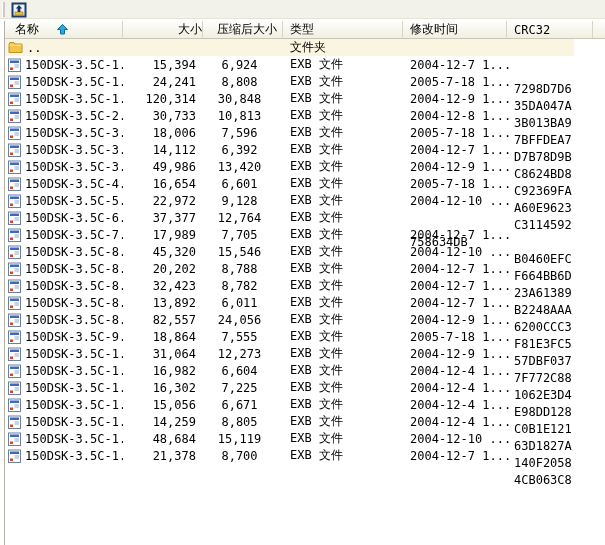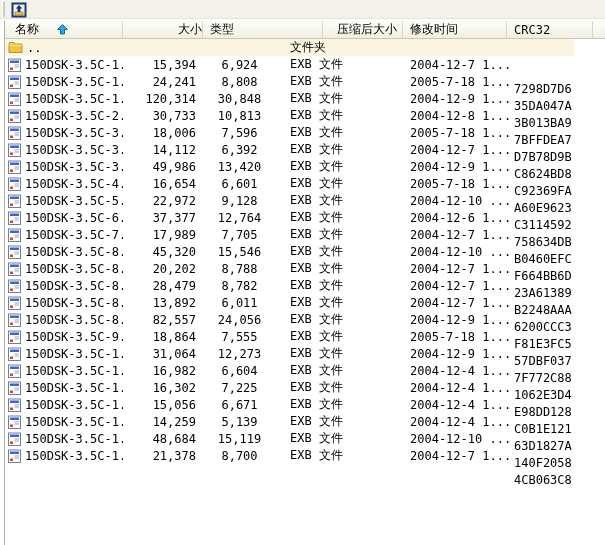--- a/index.html
+++ b/index.html
@@ -95,25 +95,25 @@
       <span>名称</span>
       <span class="sort-arrow">
         <svg width="11" height="11" viewBox="0 0 11 11">
           <path d="M5.5 0.5 L10.5 5.5 H7.5 V10 H3.5 V5.5 H0.5 Z" fill="#29a8e0" stroke="#0c6f9e" stroke-width="1"></path>
         </svg>
       </span>
     </div>
     <div class="hcell h-size right">
       <span>大小</span>
     </div>
+    <div class="hcell h-packed right">
+      <span>压缩后大小</span>
+    </div>
     <div class="hcell h-type">
       <span>类型</span>
-    </div>
-    <div class="hcell h-packed right">
-      <span>压缩后大小</span>
     </div>
     <div class="hcell h-mtime">
       <span>修改时间</span>
     </div>
     <div class="hcell h-crc">
       <span>CRC32</span>
     </div>
     <div class="hcell h-fill"></div>
   </div>
 
@@ -316,21 +316,20 @@
           <rect x="2" y="9.5" width="3" height="2.5" fill="#d2472e"></rect>
           <rect x="6.5" y="6.5" width="4.5" height="1" fill="#9aa8bd"></rect>
           <rect x="6.5" y="8.5" width="4.5" height="1" fill="#9aa8bd"></rect>
         </svg>
       </span>
       <span>150DSK-3.5C-6...</span>
     </span>
     <span class="c-size">37,377</span>
     <span class="c-packed">12,764</span>
     <span class="c-type">EXB 文件</span>
-    <span class="c-mtime">2004-12-6 1...</span>
     <span class="c-crc">758634DB</span>
   </div>
       <div class="row">
     <span class="c-name">
       <span class="icon">
         <svg width="13" height="14" viewBox="0 0 13 14">
           <rect x="0.5" y="1" width="12" height="12.5" fill="#ffffff" stroke="#6b7f9e" stroke-width="1"></rect>
           <rect x="2" y="2.5" width="9" height="2.5" fill="#3f66c2"></rect>
           <rect x="2" y="9.5" width="3" height="2.5" fill="#d2472e"></rect>
           <rect x="6.5" y="6.5" width="4.5" height="1" fill="#9aa8bd"></rect>
@@ -389,21 +388,21 @@
         <svg width="13" height="14" viewBox="0 0 13 14">
           <rect x="0.5" y="1" width="12" height="12.5" fill="#ffffff" stroke="#6b7f9e" stroke-width="1"></rect>
           <rect x="2" y="2.5" width="9" height="2.5" fill="#3f66c2"></rect>
           <rect x="2" y="9.5" width="3" height="2.5" fill="#d2472e"></rect>
           <rect x="6.5" y="6.5" width="4.5" height="1" fill="#9aa8bd"></rect>
           <rect x="6.5" y="8.5" width="4.5" height="1" fill="#9aa8bd"></rect>
         </svg>
       </span>
       <span>150DSK-3.5C-8...</span>
     </span>
-    <span class="c-size">28,479</span>
+    <span class="c-size">32,423</span>
     <span class="c-packed">8,782</span>
     <span class="c-type">EXB 文件</span>
     <span class="c-mtime">2004-12-7 1...</span>
     <span class="c-crc">B2248AAA</span>
   </div>
       <div class="row">
     <span class="c-name">
       <span class="icon">
         <svg width="13" height="14" viewBox="0 0 13 14">
           <rect x="0.5" y="1" width="12" height="12.5" fill="#ffffff" stroke="#6b7f9e" stroke-width="1"></rect>
@@ -542,21 +541,21 @@
           <rect x="0.5" y="1" width="12" height="12.5" fill="#ffffff" stroke="#6b7f9e" stroke-width="1"></rect>
           <rect x="2" y="2.5" width="9" height="2.5" fill="#3f66c2"></rect>
           <rect x="2" y="9.5" width="3" height="2.5" fill="#d2472e"></rect>
           <rect x="6.5" y="6.5" width="4.5" height="1" fill="#9aa8bd"></rect>
           <rect x="6.5" y="8.5" width="4.5" height="1" fill="#9aa8bd"></rect>
         </svg>
       </span>
       <span>150DSK-3.5C-1...</span>
     </span>
     <span class="c-size">14,259</span>
-    <span class="c-packed">5,139</span>
+    <span class="c-packed">8,805</span>
     <span class="c-type">EXB 文件</span>
     <span class="c-mtime">2004-12-4 1...</span>
     <span class="c-crc">63D1827A</span>
   </div>
       <div class="row">
     <span class="c-name">
       <span class="icon">
         <svg width="13" height="14" viewBox="0 0 13 14">
           <rect x="0.5" y="1" width="12" height="12.5" fill="#ffffff" stroke="#6b7f9e" stroke-width="1"></rect>
           <rect x="2" y="2.5" width="9" height="2.5" fill="#3f66c2"></rect>

